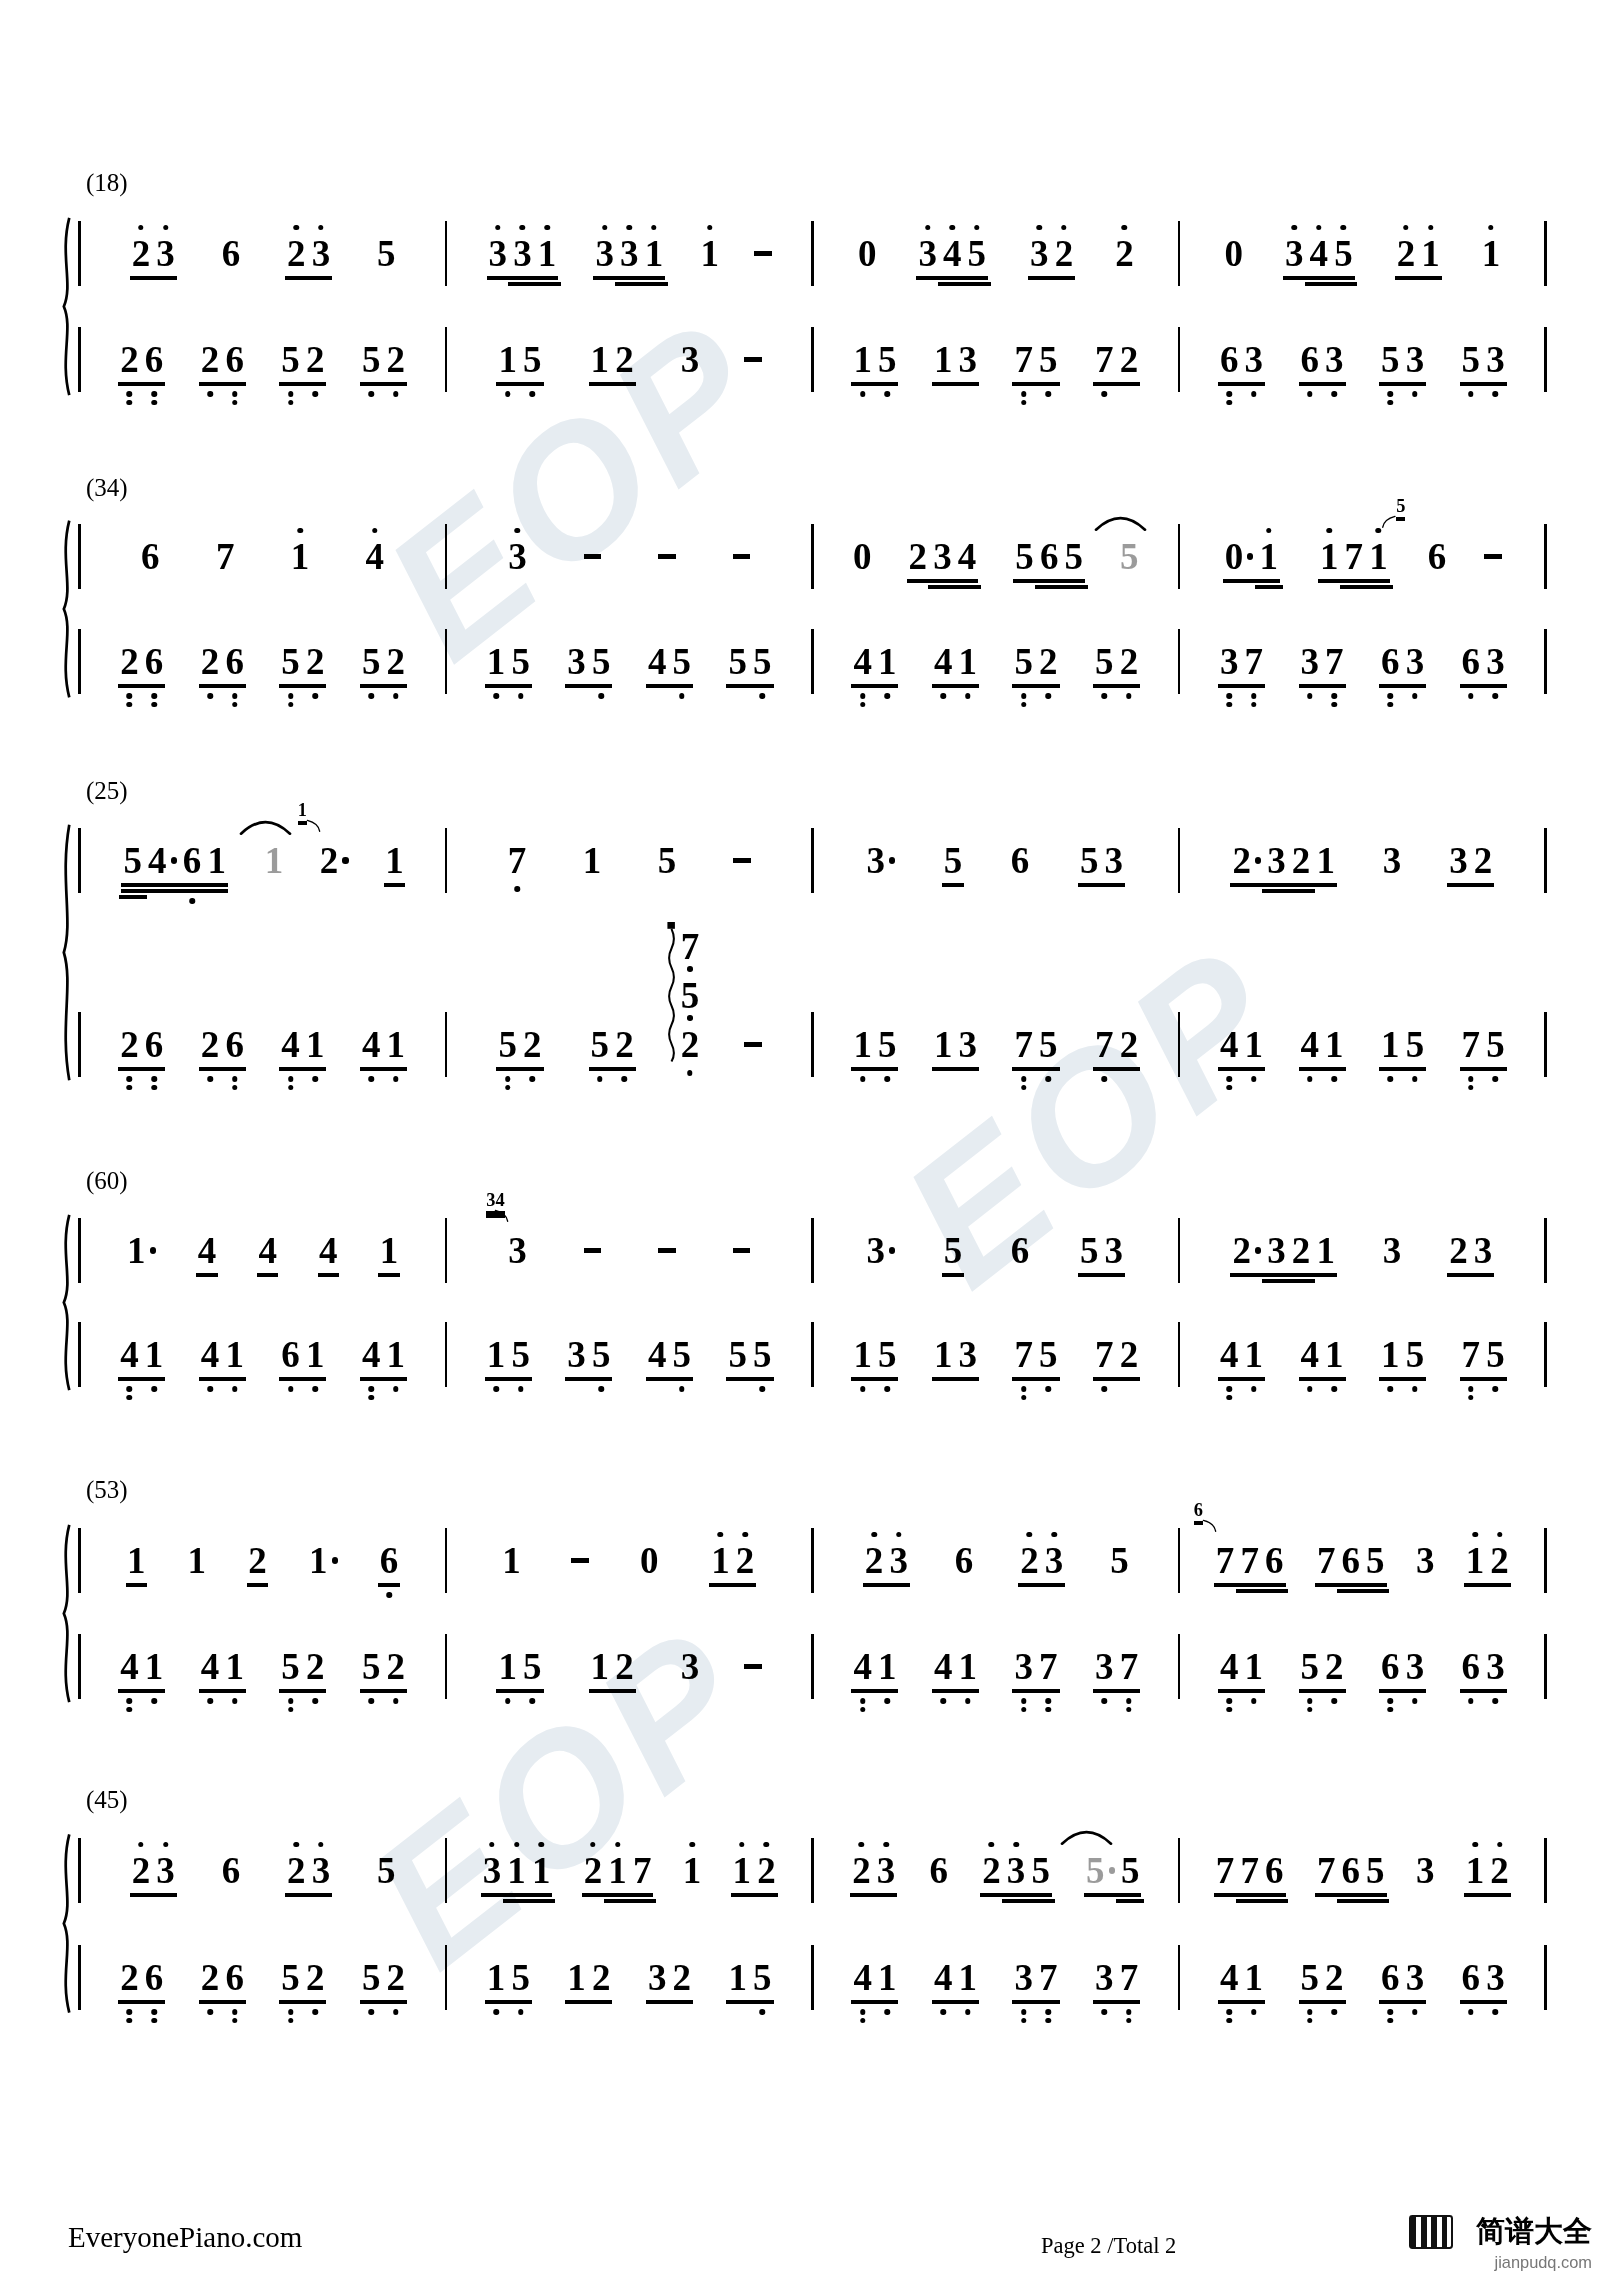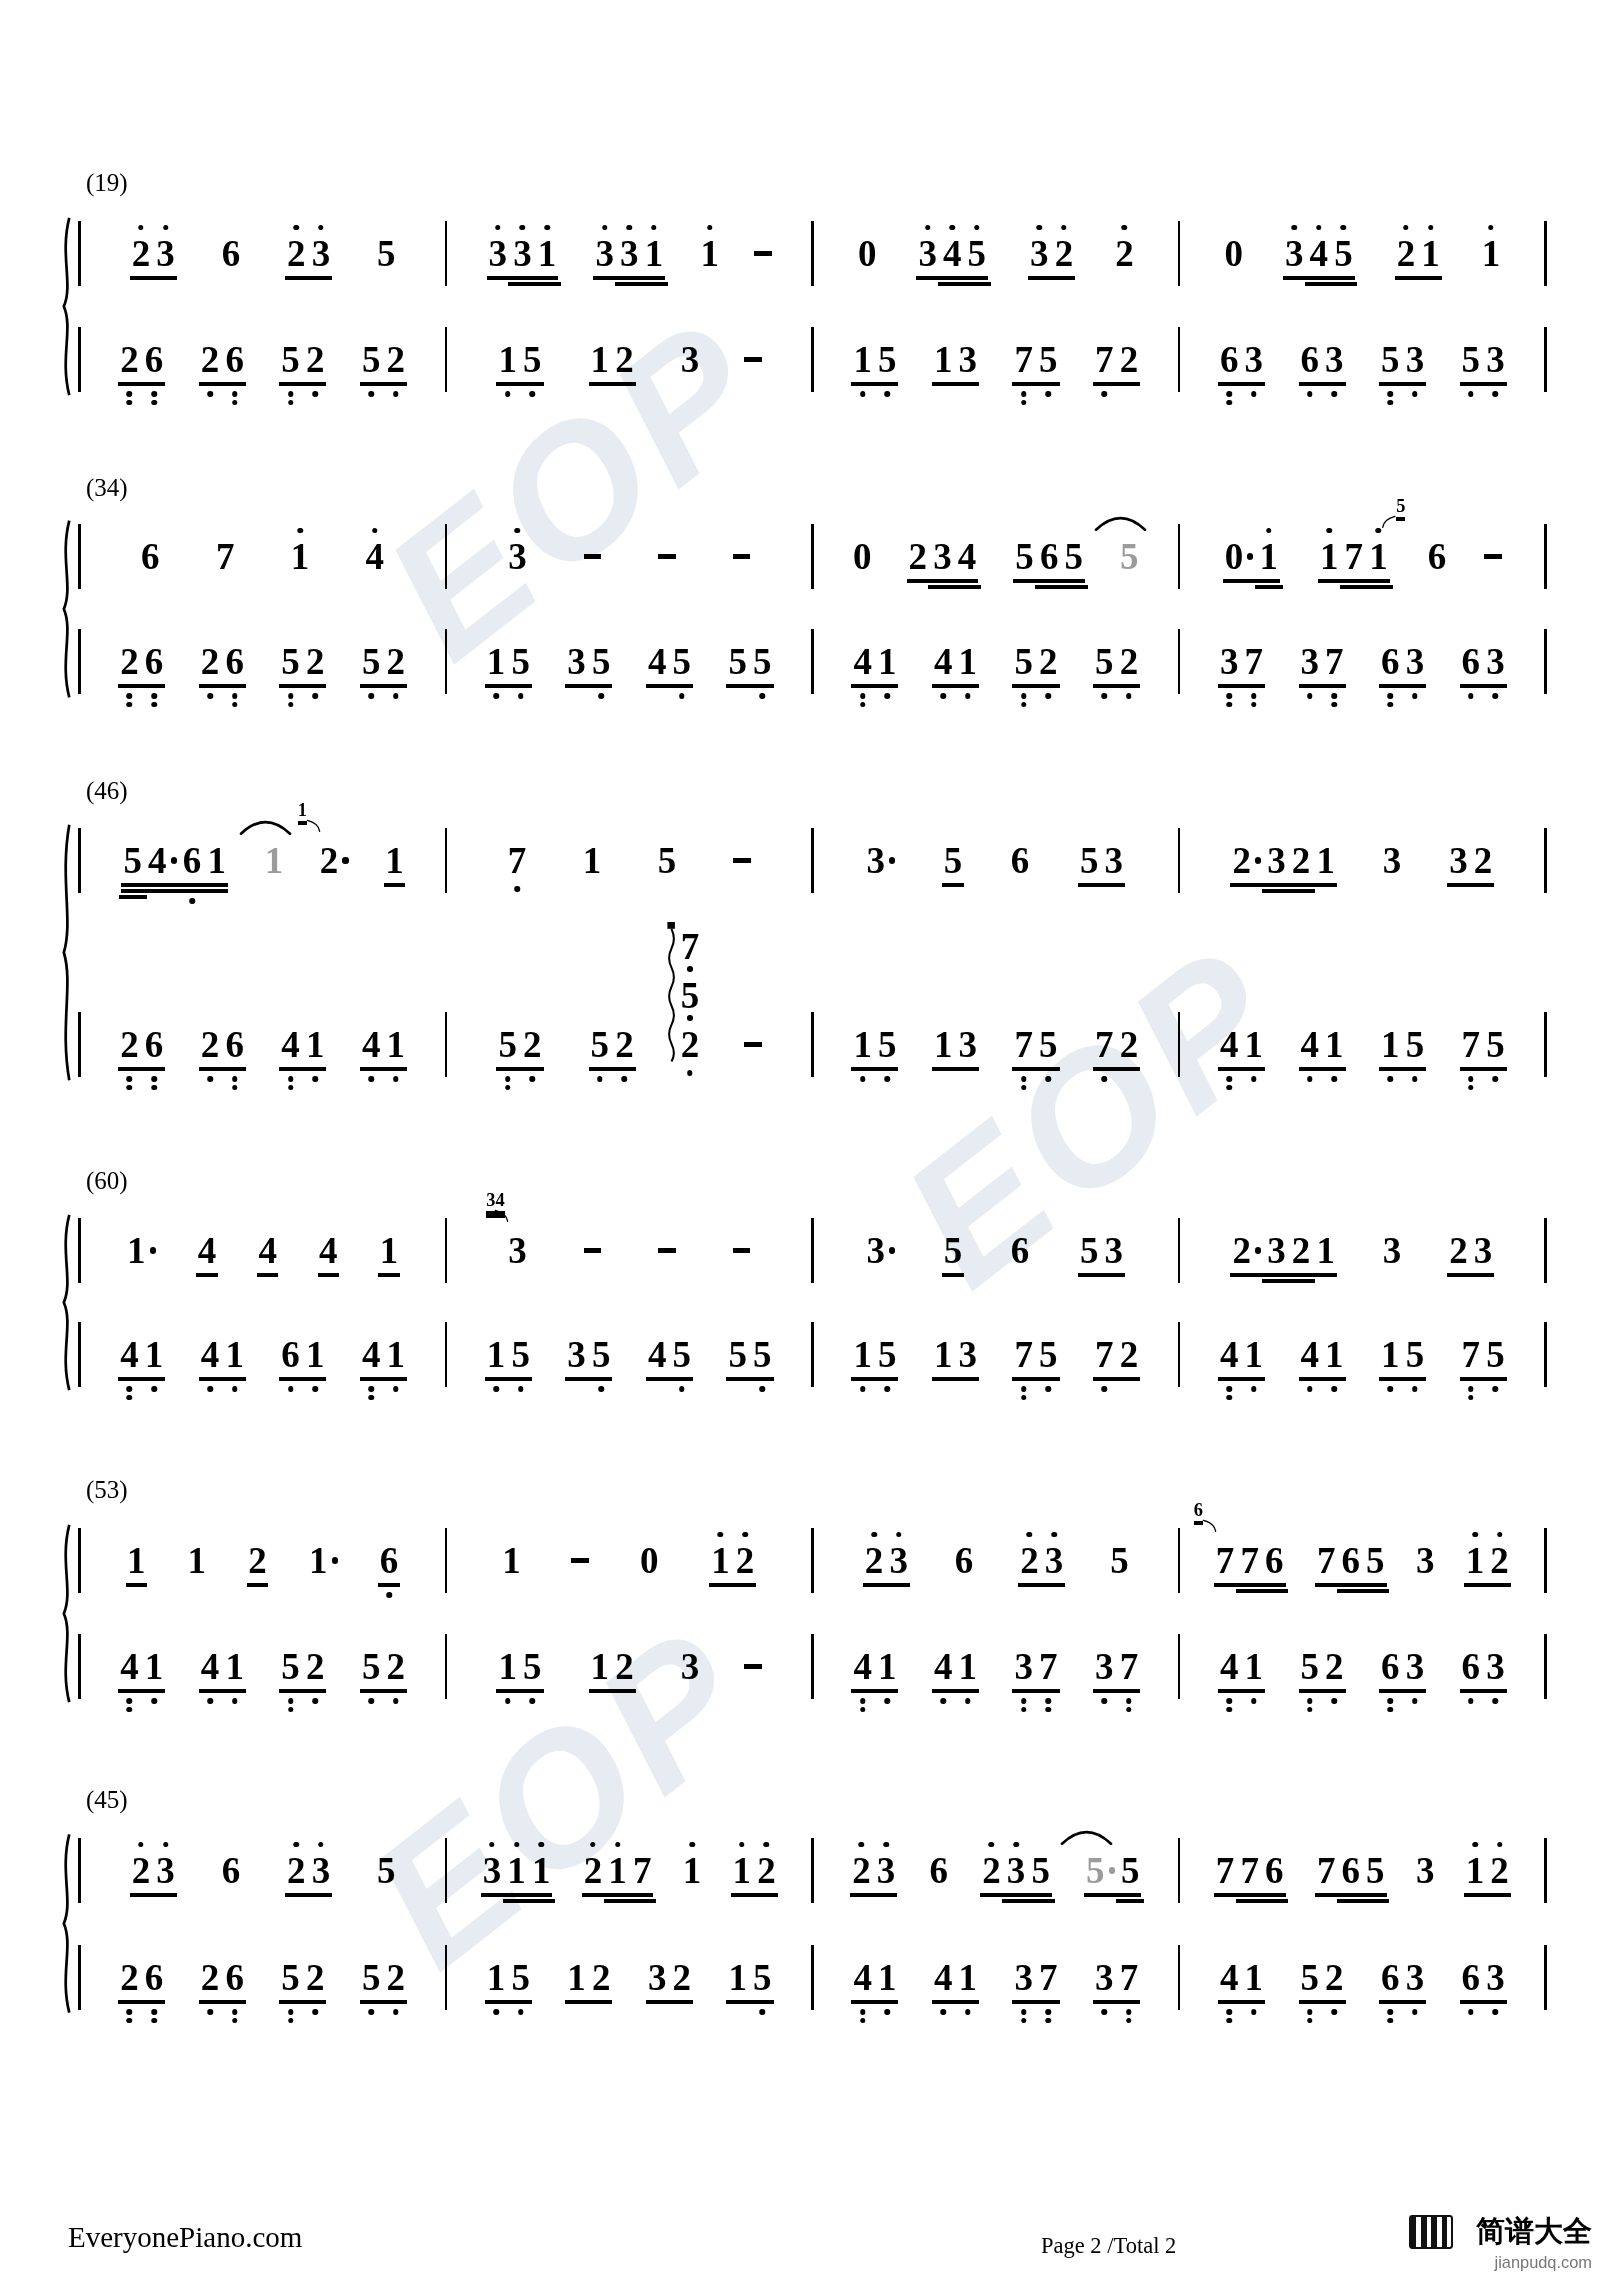--- a/index.html
+++ b/index.html
@@ -43,21 +43,21 @@
   .logo-url{font-size:16.4px;color:#777;font-family:"Liberation Sans",sans-serif;margin-top:1.4px;}
 </style>
 </head>
 <body>
 
 <div class="page">
   <div id="music-root">
       <div class="watermark" style="left: 368px; top: 382px; color: rgb(230, 236, 241);">EOP</div>
       <div class="watermark" style="left: 886px; top: 1009px; color: rgb(230, 236, 241);">EOP</div>
       <div class="watermark" style="left: 354px; top: 1690px; color: rgb(230, 236, 241);">EOP</div>
-      <div class="syslabel" style="left: 86px; top: 169px;">(19)</div>
+      <div class="syslabel" style="left: 86px; top: 169px;">(18)</div>
       <svg width="20.4" height="185" class="brace" style="left: 55px; top: 214px;" viewBox="0 0 30 271">
         <path d="M21,5 C7,59.62 27,102.98 13,135.5 C27,168.02 7,211.38 21,266" fill="none" stroke="#000" stroke-width="4"></path>
       </svg>
       <div class="staff" style="top: 235px;">
         <span class="bar"></span>
         <div class="measure">
           <span class="grp">
             <span class="ul" style="top: 41px; left: 0px; right: 0px;"></span>
             <span class="tok">
               <span class="num">2</span>
@@ -788,21 +788,21 @@
             <span class="tok">
               <span class="num">3</span>
               <span class="dbw" style="top: 50px;">
                 <i></i>
               </span>
             </span>
           </span>
         </div>
         <span class="bar"></span>
       </div>
-      <div class="syslabel" style="left: 86px; top: 777px;">(46)</div>
+      <div class="syslabel" style="left: 86px; top: 777px;">(25)</div>
       <svg width="20.4" height="263" class="brace" style="left: 55px; top: 821px;" viewBox="0 0 30 386">
         <path d="M21,5 C7,84.92 27,146.68 13,193 C27,239.32 7,301.08 21,381" fill="none" stroke="#000" stroke-width="4"></path>
       </svg>
       <div class="staff" style="top: 842px;">
         <span class="bar"></span>
         <div class="measure">
           <span class="grp">
             <span class="ul" style="top: 41px; left: 0px; right: 0px;"></span>
             <span class="ul" style="top: 47px; left: 0px; right: 0px;"></span>
             <span class="tok">

